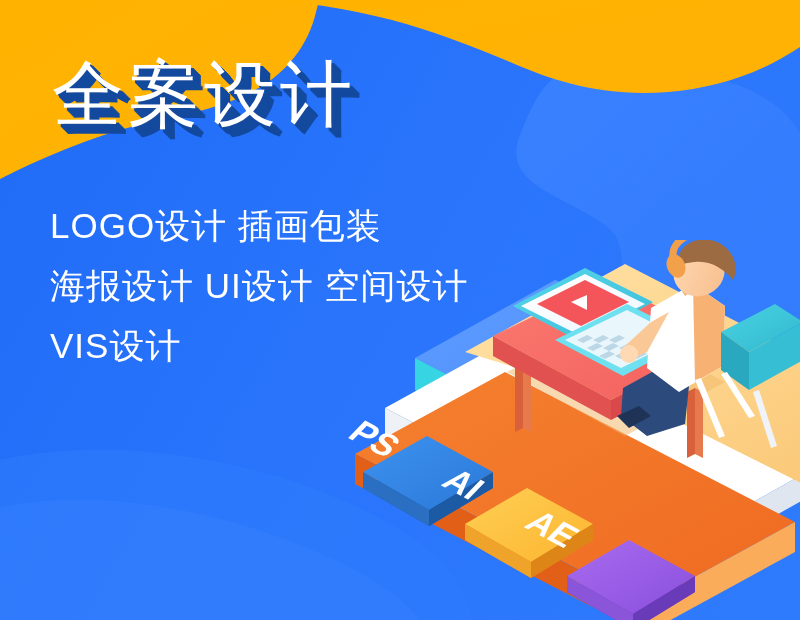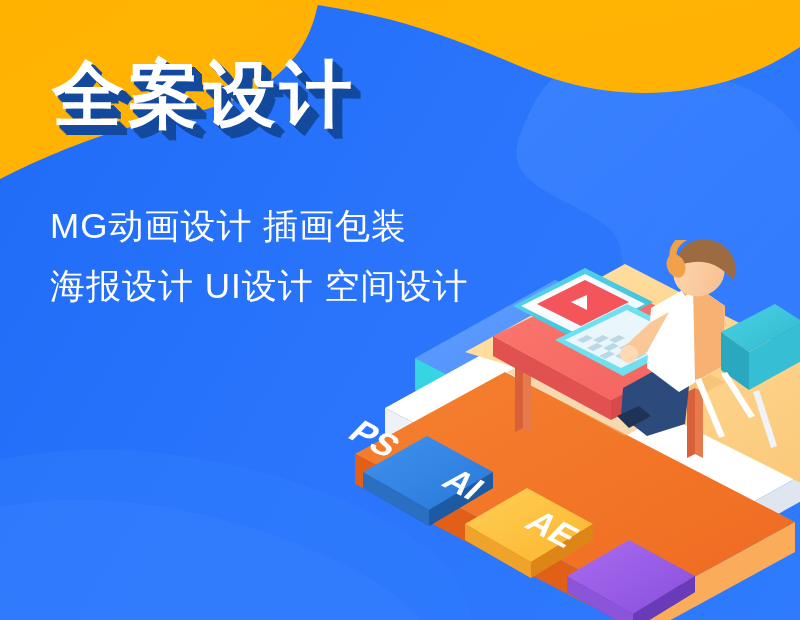--- a/index.html
+++ b/index.html
@@ -29,21 +29,21 @@
     height: 620px;
     display: block;
   }
 
   
   .headline {
     position: absolute;
     left: 52px;
     top: 58px;
     font-size: 72px;
-    font-weight: bold;
+    font-weight: normal;
     color: #ffffff;
     letter-spacing: 4px;
     line-height: 1;
     white-space: nowrap;
     text-shadow:
        3px 3px 0 #134a9e,
        4px 4px 0 #134a9e,
        5px 5px 0 #134a9e,
        6px 6px 0 #134a9e,
        7px 7px 0 #134a9e,
@@ -115,22 +115,23 @@
     <path d="M-10,-10 L320,-10 C316,28 300,60 268,82 C236,104 198,112 160,120
              C110,130 60,150 14,172 C-2,180 -6,182 -10,184 Z" fill="url(#gOrangeTop)"></path>
     <path d="M250,-10 L810,-10 L810,40 C770,70 720,88 668,92
              C604,97 556,82 510,62 C470,45 430,30 392,20
              C330,4 292,2 255,0 Z" fill="url(#gOrangeTop)"></path>
   </svg>
 
   <div class="headline">全案设计</div>
 
   <div class="service-list">
-    <div class="service-line">MG动画设计 插画包装</div>
+    <div class="service-line">LOGO设计 插画包装</div>
     <div class="service-line">海报设计  UI设计  空间设计</div>
+    <div class="service-line">VIS设计</div>
   </div>
 
   <div class="illustration">
     <svg viewBox="0 0 560 400" width="560" height="400">
       <defs>
         <linearGradient id="floorG" x1="0" y1="0" x2="1" y2="1">
           <stop offset="0%" stop-color="#ffe3a8"></stop>
           <stop offset="100%" stop-color="#fbc877"></stop>
         </linearGradient>
         <linearGradient id="blueSlabG" x1="0" y1="0" x2="1" y2="1">

